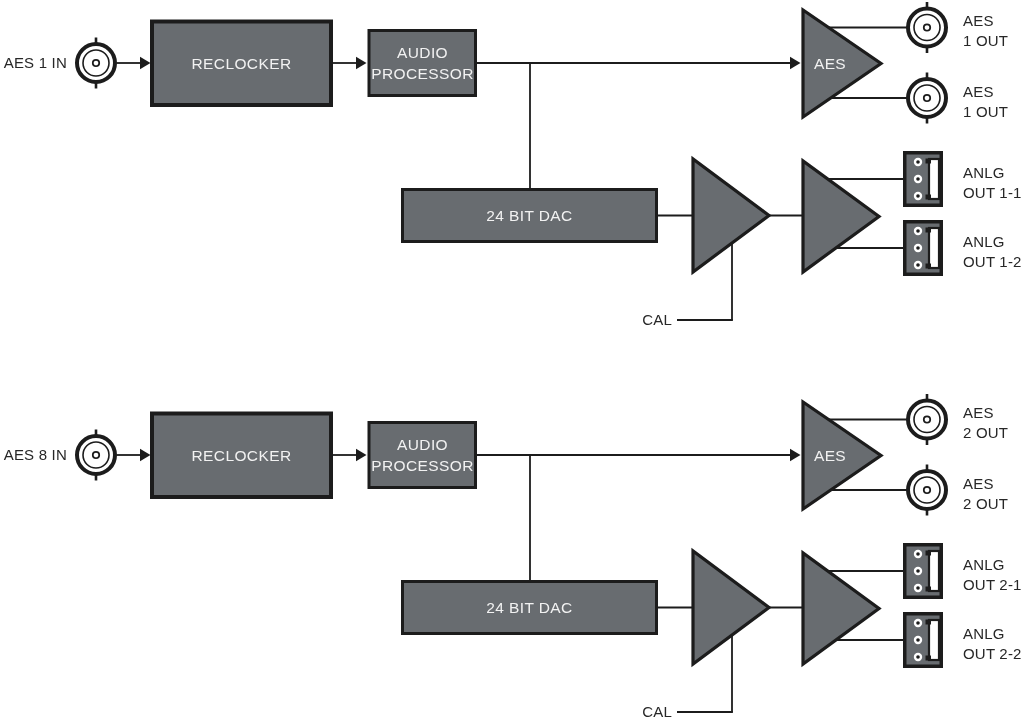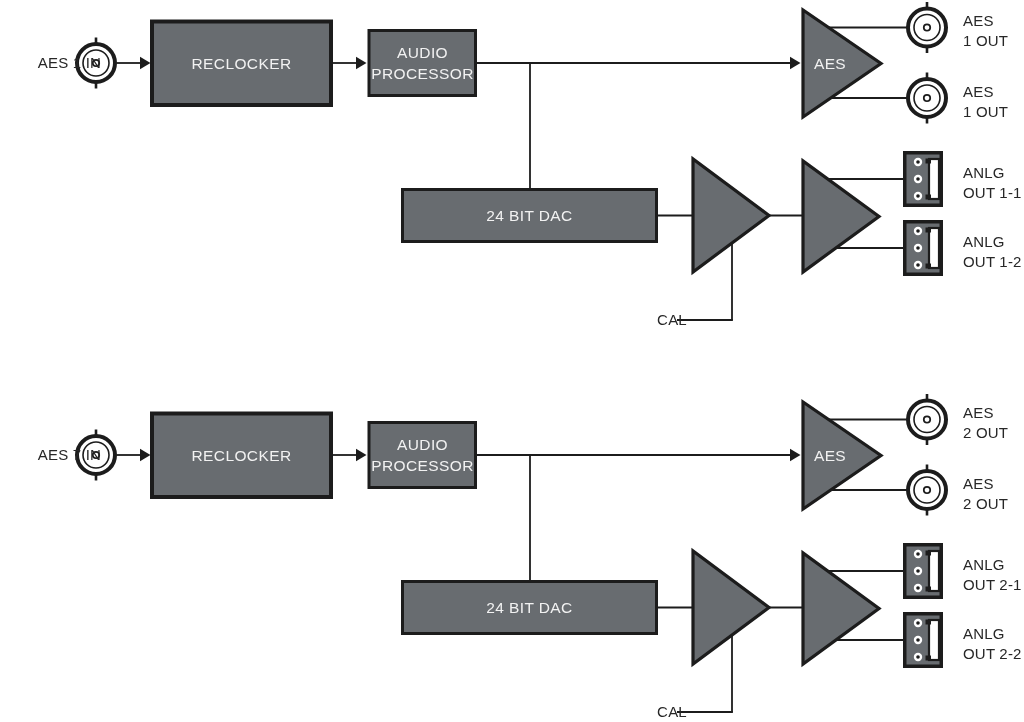--- a/index.html
+++ b/index.html
@@ -5,21 +5,21 @@
   html,body{margin:0;padding:0;background:#fff;}
   .stage{
     position:relative;width:1024px;height:722px;background:#ffffff;
     font-family:"Liberation Sans",sans-serif;overflow:hidden;
   }
   .stage svg{position:absolute;left:0;top:0;}
   .lbl{
     position:absolute;font-size:15px;line-height:20px;color:#272727;
     white-space:pre-line;transform:translateY(-50%);letter-spacing:.2px;
   }
-  .lbl.right{text-align:center;padding-left:36px;}
+  .lbl.right{text-align:right;}
   .boxlbl{
     position:absolute;display:flex;align-items:center;justify-content:center;
     text-align:center;color:#f2f2f2;font-size:15.5px;line-height:21px;
     letter-spacing:.4px;white-space:pre-line;
   }
 </style>
 </head>
 <body>
 
 <div class="stage">
@@ -141,21 +141,21 @@
   <div class="lbl right" style="left:600px;width:72px;top:320px;">CAL</div>
   <div class="lbl" style="left:963px;top:31px;">AES
 1 OUT</div>
   <div class="lbl" style="left:963px;top:101.5px;">AES
 1 OUT</div>
   <div class="lbl" style="left:963px;top:183px;">ANLG
 OUT 1-1</div>
   <div class="lbl" style="left:963px;top:252px;">ANLG
 OUT 1-2</div>
 
-  <div class="lbl right" style="left:0;width:67px;top:455px;">AES 7 IN</div>
+  <div class="lbl right" style="left:0;width:67px;top:455px;">AES 8 IN</div>
   <div class="boxlbl" style="left:150px;top:411.5px;width:183px;height:87px;">RECLOCKER</div>
   <div class="boxlbl" style="left:367.5px;top:421px;width:110px;height:68px;">AUDIO
 PROCESSOR</div>
   <div class="boxlbl" style="left:401px;top:580px;width:257px;height:55px;">24 BIT DAC</div>
   <div class="boxlbl" style="left:806px;top:429px;width:48px;height:53px;">AES</div>
   <div class="lbl right" style="left:600px;width:72px;top:712px;">CAL</div>
   <div class="lbl" style="left:963px;top:423px;">AES
 2 OUT</div>
   <div class="lbl" style="left:963px;top:493.5px;">AES
 2 OUT</div>

